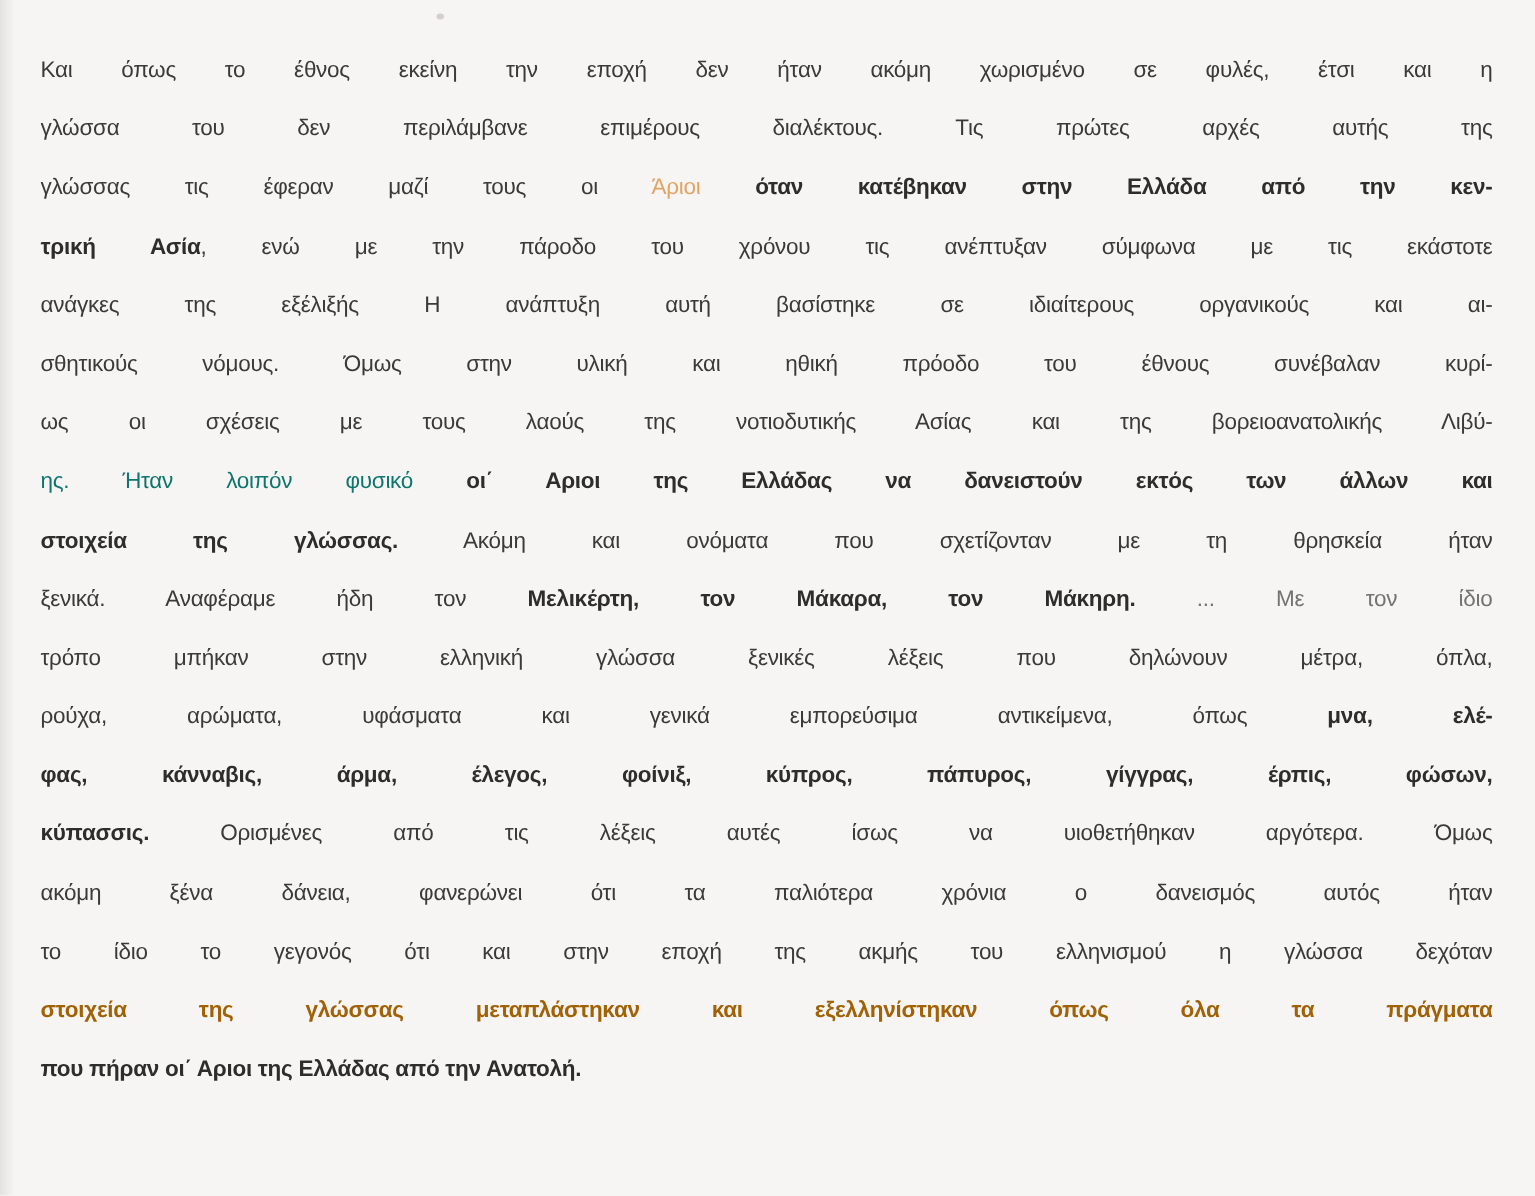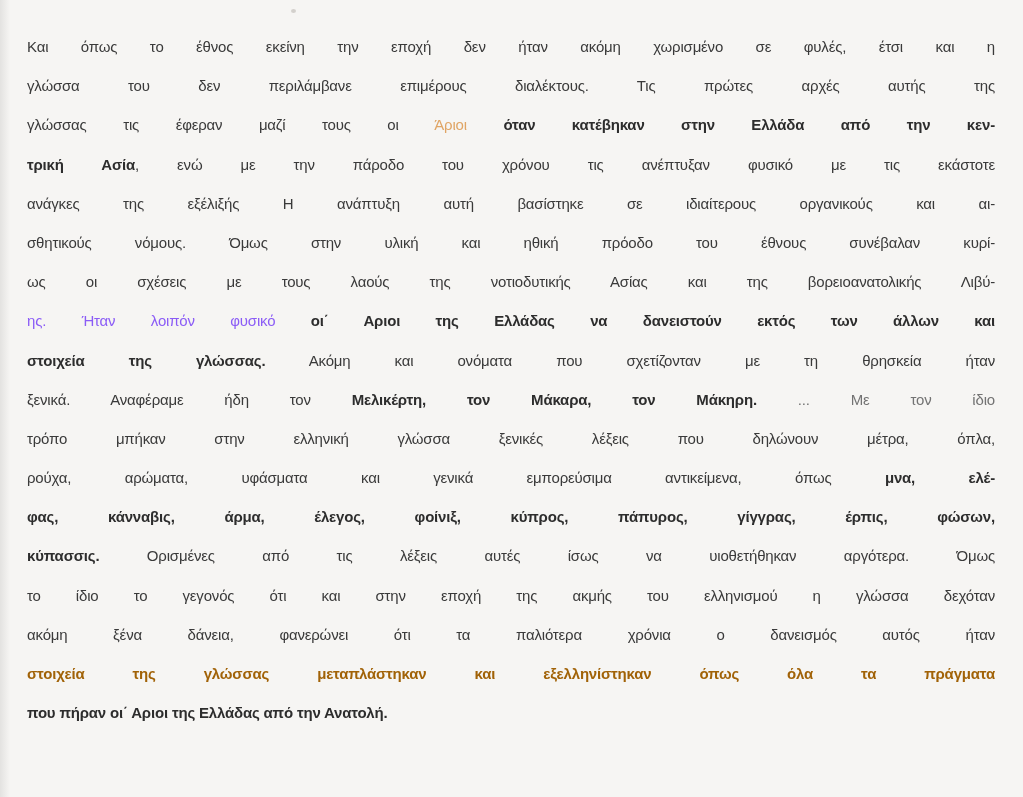--- a/index.html
+++ b/index.html
@@ -59,29 +59,29 @@
 </style>
 </head>
 <body style="background: rgb(246, 245, 243);">
 
 <div class="scan-page">
   <div class="speck" style="background: rgb(168, 164, 157);"></div>
   <div class="paragraph">
       <div class="line"><span style="color: rgb(58, 58, 58);">Και όπως το έθνος εκείνη την εποχή δεν ήταν ακόμη χωρισμένο σε φυλές, έτσι και η</span></div>
       <div class="line"><span style="color: rgb(58, 58, 58);">γλώσσα του δεν περιλάμβανε επιμέρους διαλέκτους. Τις πρώτες αρχές αυτής της</span></div>
       <div class="line"><span style="color: rgb(58, 58, 58);">γλώσσας τις έφεραν μαζί τους οι </span><span style="color: rgb(224, 165, 101);">Άριοι</span><span style="color: rgb(58, 58, 58);"> </span><span class="run-bold" style="color: rgb(45, 45, 45);">όταν κατέβηκαν στην Ελλάδα από την κεν-</span></div>
-      <div class="line"><span class="run-bold" style="color: rgb(45, 45, 45);">τρική Ασία</span><span style="color: rgb(58, 58, 58);">, ενώ με την πάροδο του χρόνου τις ανέπτυξαν φυσικό με τις εκάστοτε</span></div>
+      <div class="line"><span class="run-bold" style="color: rgb(45, 45, 45);">τρική Ασία</span><span style="color: rgb(58, 58, 58);">, ενώ με την πάροδο του χρόνου τις ανέπτυξαν σύμφωνα με τις εκάστοτε</span></div>
       <div class="line"><span style="color: rgb(58, 58, 58);">ανάγκες της εξέλιξής Η ανάπτυξη αυτή βασίστηκε σε ιδιαίτερους οργανικούς και αι-</span></div>
       <div class="line"><span style="color: rgb(58, 58, 58);">σθητικούς νόμους. Όμως στην υλική και ηθική πρόοδο του έθνους συνέβαλαν κυρί-</span></div>
       <div class="line"><span style="color: rgb(58, 58, 58);">ως οι σχέσεις με τους λαούς της νοτιοδυτικής Ασίας και της βορειοανατολικής Λιβύ-</span></div>
-      <div class="line"><span style="color: #8b5cf6;">ης. Ήταν λοιπόν φυσικό </span><span class="run-bold" style="color: rgb(45, 45, 45);">οι΄ Αριοι της Ελλάδας να δανειστούν εκτός των άλλων και</span></div>
+      <div class="line"><span style="color: #0f766e;">ης. Ήταν λοιπόν φυσικό </span><span class="run-bold" style="color: rgb(45, 45, 45);">οι΄ Αριοι της Ελλάδας να δανειστούν εκτός των άλλων και</span></div>
       <div class="line"><span class="run-bold" style="color: rgb(45, 45, 45);">στοιχεία της γλώσσας.</span><span style="color: rgb(58, 58, 58);"> Ακόμη και ονόματα που σχετίζονταν με τη θρησκεία ήταν</span></div>
       <div class="line"><span style="color: rgb(58, 58, 58);">ξενικά. Αναφέραμε ήδη τον </span><span class="run-bold" style="color: rgb(45, 45, 45);">Μελικέρτη, τον Μάκαρα, τον Μάκηρη.</span><span style="color: #737373;"> ... Με τον ίδιο</span></div>
       <div class="line"><span style="color: rgb(58, 58, 58); margin-top: 48px;">τρόπο μπήκαν στην ελληνική γλώσσα ξενικές λέξεις που δηλώνουν μέτρα, όπλα,</span></div>
       <div class="line"><span style="color: rgb(58, 58, 58);">ρούχα, αρώματα, υφάσματα και γενικά εμπορεύσιμα αντικείμενα, όπως </span><span class="run-bold" style="color: rgb(45, 45, 45);">μνα, ελέ-</span></div>
       <div class="line"><span class="run-bold" style="color: rgb(45, 45, 45); margin-top: 17px;">φας, κάνναβις, άρμα, έλεγος, φοίνιξ, κύπρος, πάπυρος, γίγγρας, έρπις, φώσων,</span></div>
       <div class="line"><span class="run-bold" style="color: rgb(45, 45, 45);">κύπασσις.</span><span style="color: rgb(58, 58, 58);"> Ορισμένες από τις λέξεις αυτές ίσως να υιοθετήθηκαν αργότερα. Όμως</span></div>
+      <div class="line"><span style="color: rgb(58, 58, 58);">ακόμη ξένα δάνεια, φανερώνει ότι τα παλιότερα χρόνια ο δανεισμός αυτός ήταν</span></div>
       <div class="line"><span style="color: rgb(58, 58, 58);">το ίδιο το γεγονός ότι και στην εποχή της ακμής του ελληνισμού η γλώσσα δεχόταν</span></div>
-      <div class="line"><span style="color: rgb(58, 58, 58);">ακόμη ξένα δάνεια, φανερώνει ότι τα παλιότερα χρόνια ο δανεισμός αυτός ήταν</span></div>
       <div class="line"><span class="run-bold" style="color: #a16207;">στοιχεία της γλώσσας μεταπλάστηκαν και εξελληνίστηκαν όπως όλα τα πράγματα</span></div>
       <div class="line last"><span class="run-bold" style="color: rgb(45, 45, 45);">που πήραν οι΄ Αριοι της Ελλάδας από την Ανατολή.</span></div>
     </div>
 </div>
 
 </body></html>

